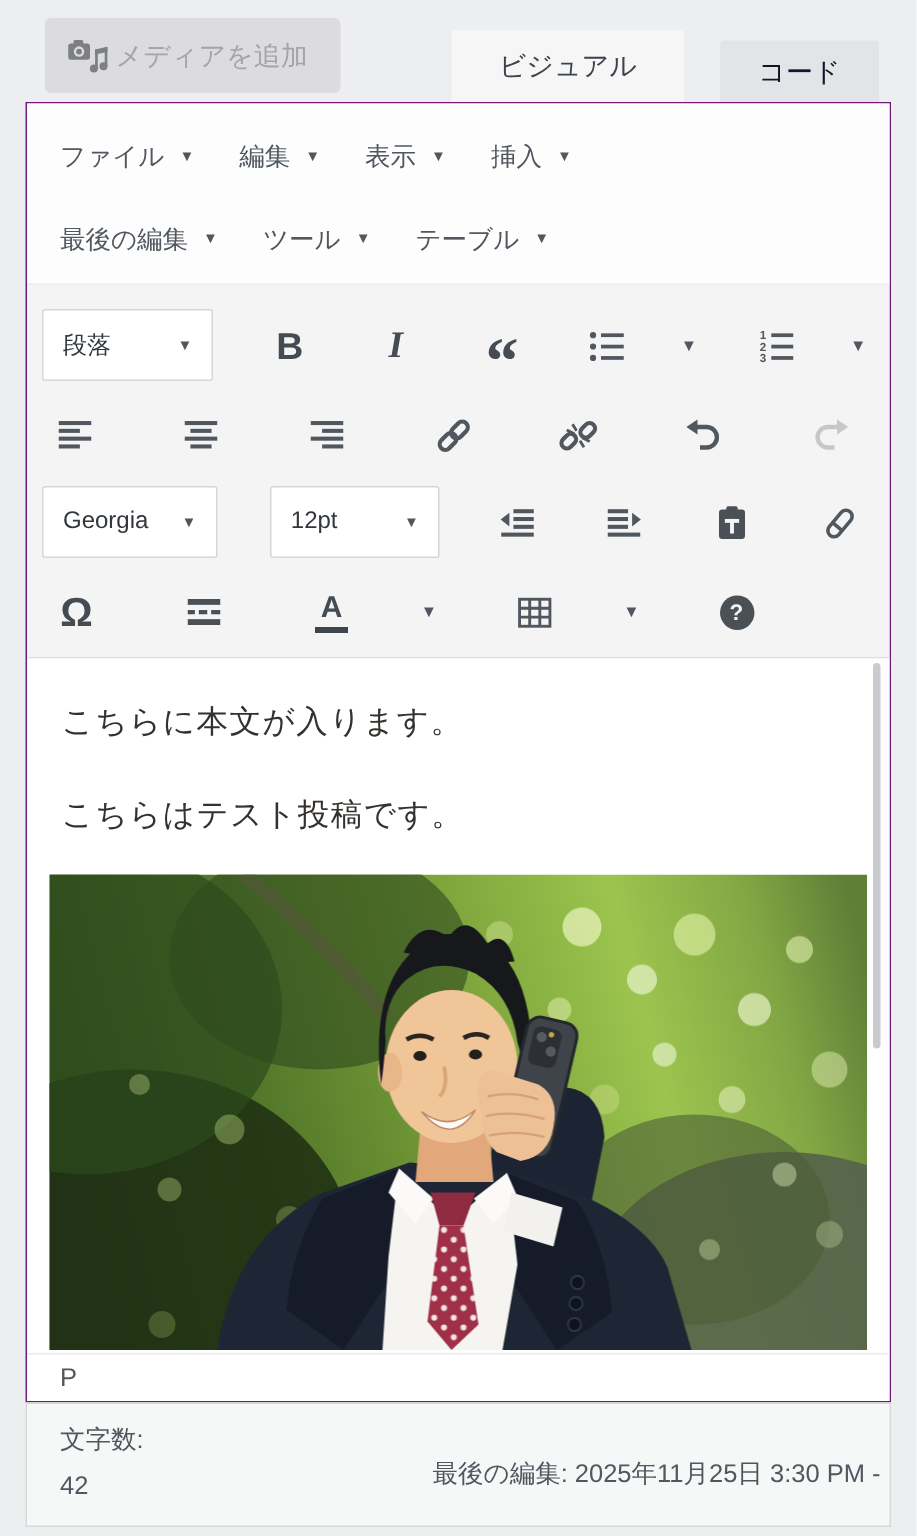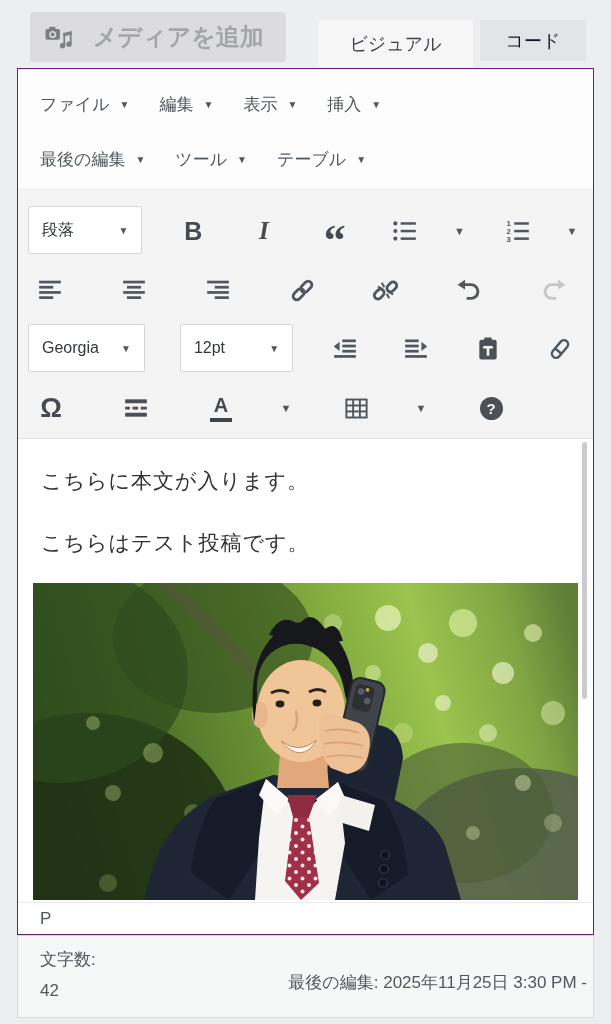--- a/index.html
+++ b/index.html
@@ -8,26 +8,26 @@
     background: #eceef0;
     font-family: "Liberation Sans", "DejaVu Sans", sans-serif;
     color: #50575e;
   }
   .wrap { position: relative; width: 577px; margin-left: 17px; }
 
   
   .top-area { position: relative; height: 68px; }
   .media-btn {
     position: absolute; left: 13px; top: 12px; height: 50px;
-    display: flex; align-items: center; gap: 20px;
+    display: flex; align-items: center; gap: 4px;
     background: #dcdcde; border: none; border-radius: 4px;
-    padding: 0 22px 0 15px; font-size: 24px; color: #a2a5aa;
-    font-family: inherit; cursor: default; font-weight: bold;
+    padding: 0 22px 0 15px; font-size: 18px; color: #a2a5aa;
+    font-family: inherit; cursor: default;
   }
-  .tabs { position: absolute; right: 8px; bottom: 0; display: flex; align-items: flex-start; gap: 7px; }
+  .tabs { position: absolute; right: 8px; bottom: 0; display: flex; align-items: flex-end; gap: 24px; }
   .tab { display: flex; align-items: center; justify-content: center;
     border-radius: 3px 3px 0 0; font-size: 18px; cursor: pointer; }
   .tab.active { width: 155px; height: 48px; background: #f6f6f7; color: #3c434a; }
   .tab.inactive { width: 106px; height: 41px; background: #e3e4e7; color: #0f172a; }
 
   
   .panel { background: #fff; border: 1px solid #701a75; }
 
   .menubar { background: #fdfdfd; padding: 8px 0 2px 22px; }
   .menu-row { display: flex; align-items: center; height: 55px; }

